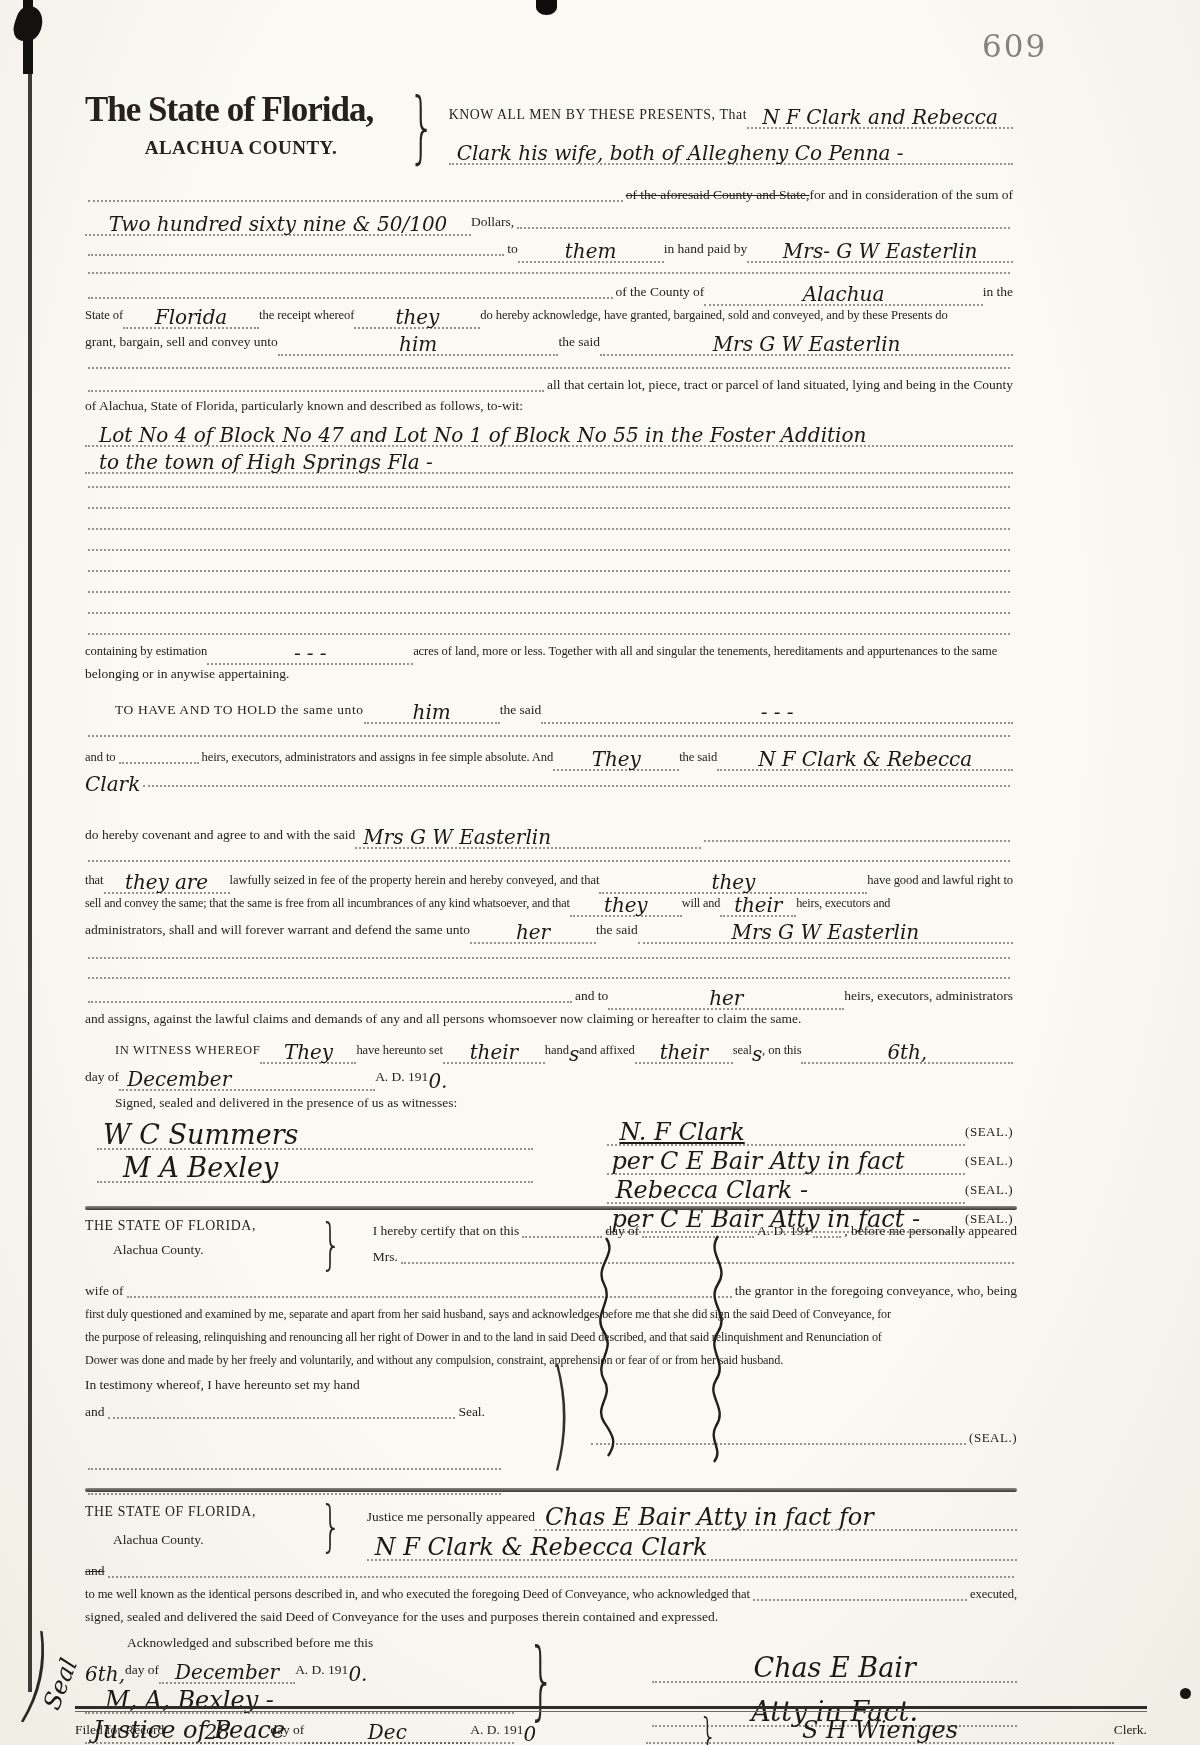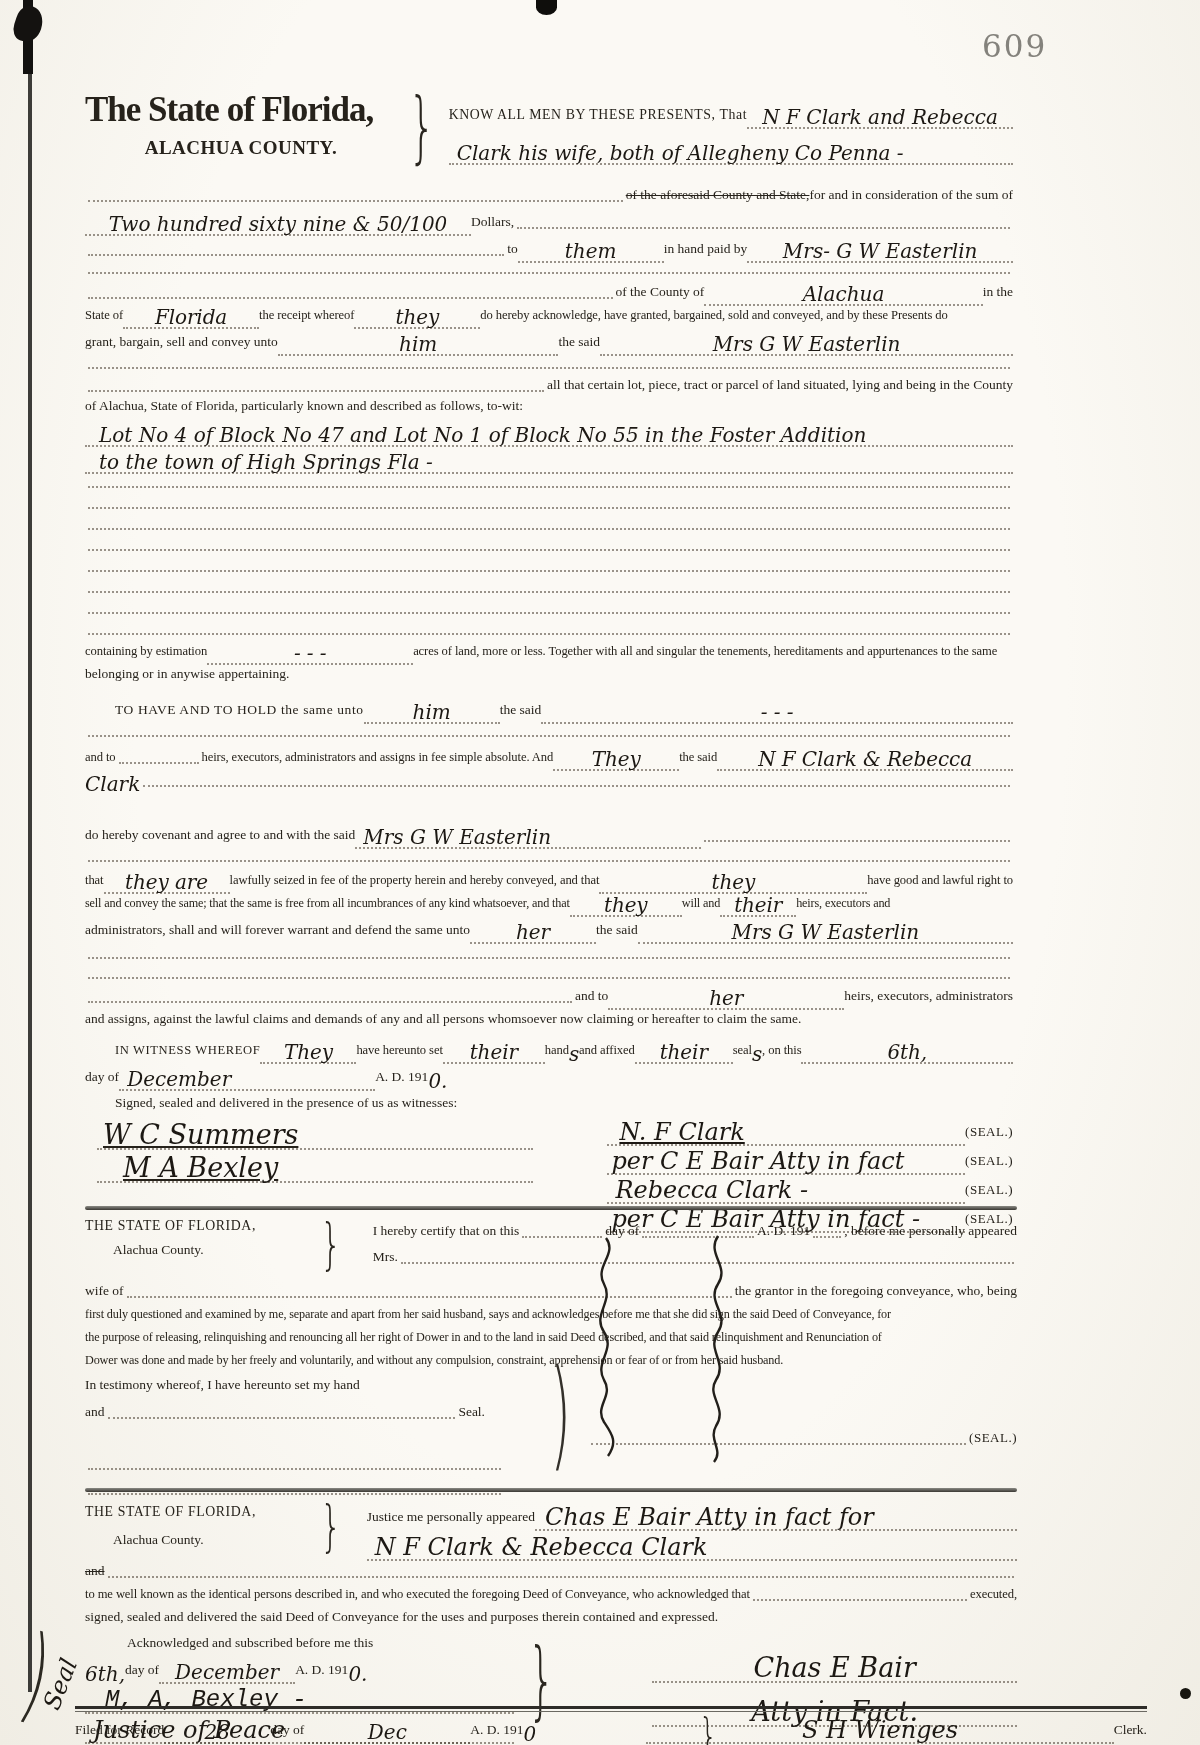--- a/index.html
+++ b/index.html
@@ -264,21 +264,21 @@
       <span class="pr">A. D. 191</span>
       <span class="hw">0.</span>
     </div>
 
     <div class="ln" style="height:26px;">
       <span class="indent"></span>
       <span class="pr">Signed, sealed and delivered in the presence of us as witnesses:</span>
     </div>
 
     <div style="display:flex;">
-      <div style="flex:0 0 47%;padding-left:12px;text-decoration:underline;">
+      <div style="flex:0 0 47%;padding-left:12px;">
         <div class="ln" style="height:33px;">
           <span class="fillw hw hw3" style="flex:1;text-align:left;padding-left:6px;">W C Summers</span>
         </div>
         <div class="ln" style="height:33px;">
           <span class="fillw hw hw3" style="flex:1;text-align:left;padding-left:26px;margin-top:24px;">M A Bexley</span>
         </div>
       </div>
       <div style="flex:0 0 8%;"></div>
       <div style="flex:1;">
         <div class="ln" style="height:29px;">
@@ -409,21 +409,21 @@
           <span class="pr">Acknowledged and subscribed before me this</span>
         </div>
         <div class="ln" style="height:27px;">
           <span class="hw">6th,</span>
           <span class="pr">day of</span>
           <span class="fillw hw" style="width:120px;">December</span>
           <span class="pr">A. D. 191</span>
           <span class="hw">0.</span>
         </div>
         <div class="ln" style="height:30px;">
-          <span class="fillw hw hw2" style="flex:1;text-align:left;padding-left:20px;font-family:Liberation Mono, monospace;">M, A, Bexley -</span>
+          <span class="fillw hw hw2" style="flex:1;text-align:left;padding-left:20px;">M, A, Bexley -</span>
         </div>
         <div class="ln" style="height:30px;">
           <span class="fillw hw hw2" style="flex:1;text-align:left;padding-left:8px;">Justice of Peace</span>
         </div>
       </div>
       <div class="brc" style="font-size:86px;transform:scaleX(.5);margin-top:4px;">}</div>
       <div style="flex:0 0 9%;"></div>
       <div style="flex:1;">
         <div class="ln" style="height:48px;">
           <span class="fillw hw hw3" style="flex:1;text-align:center;">Chas E Bair</span>

